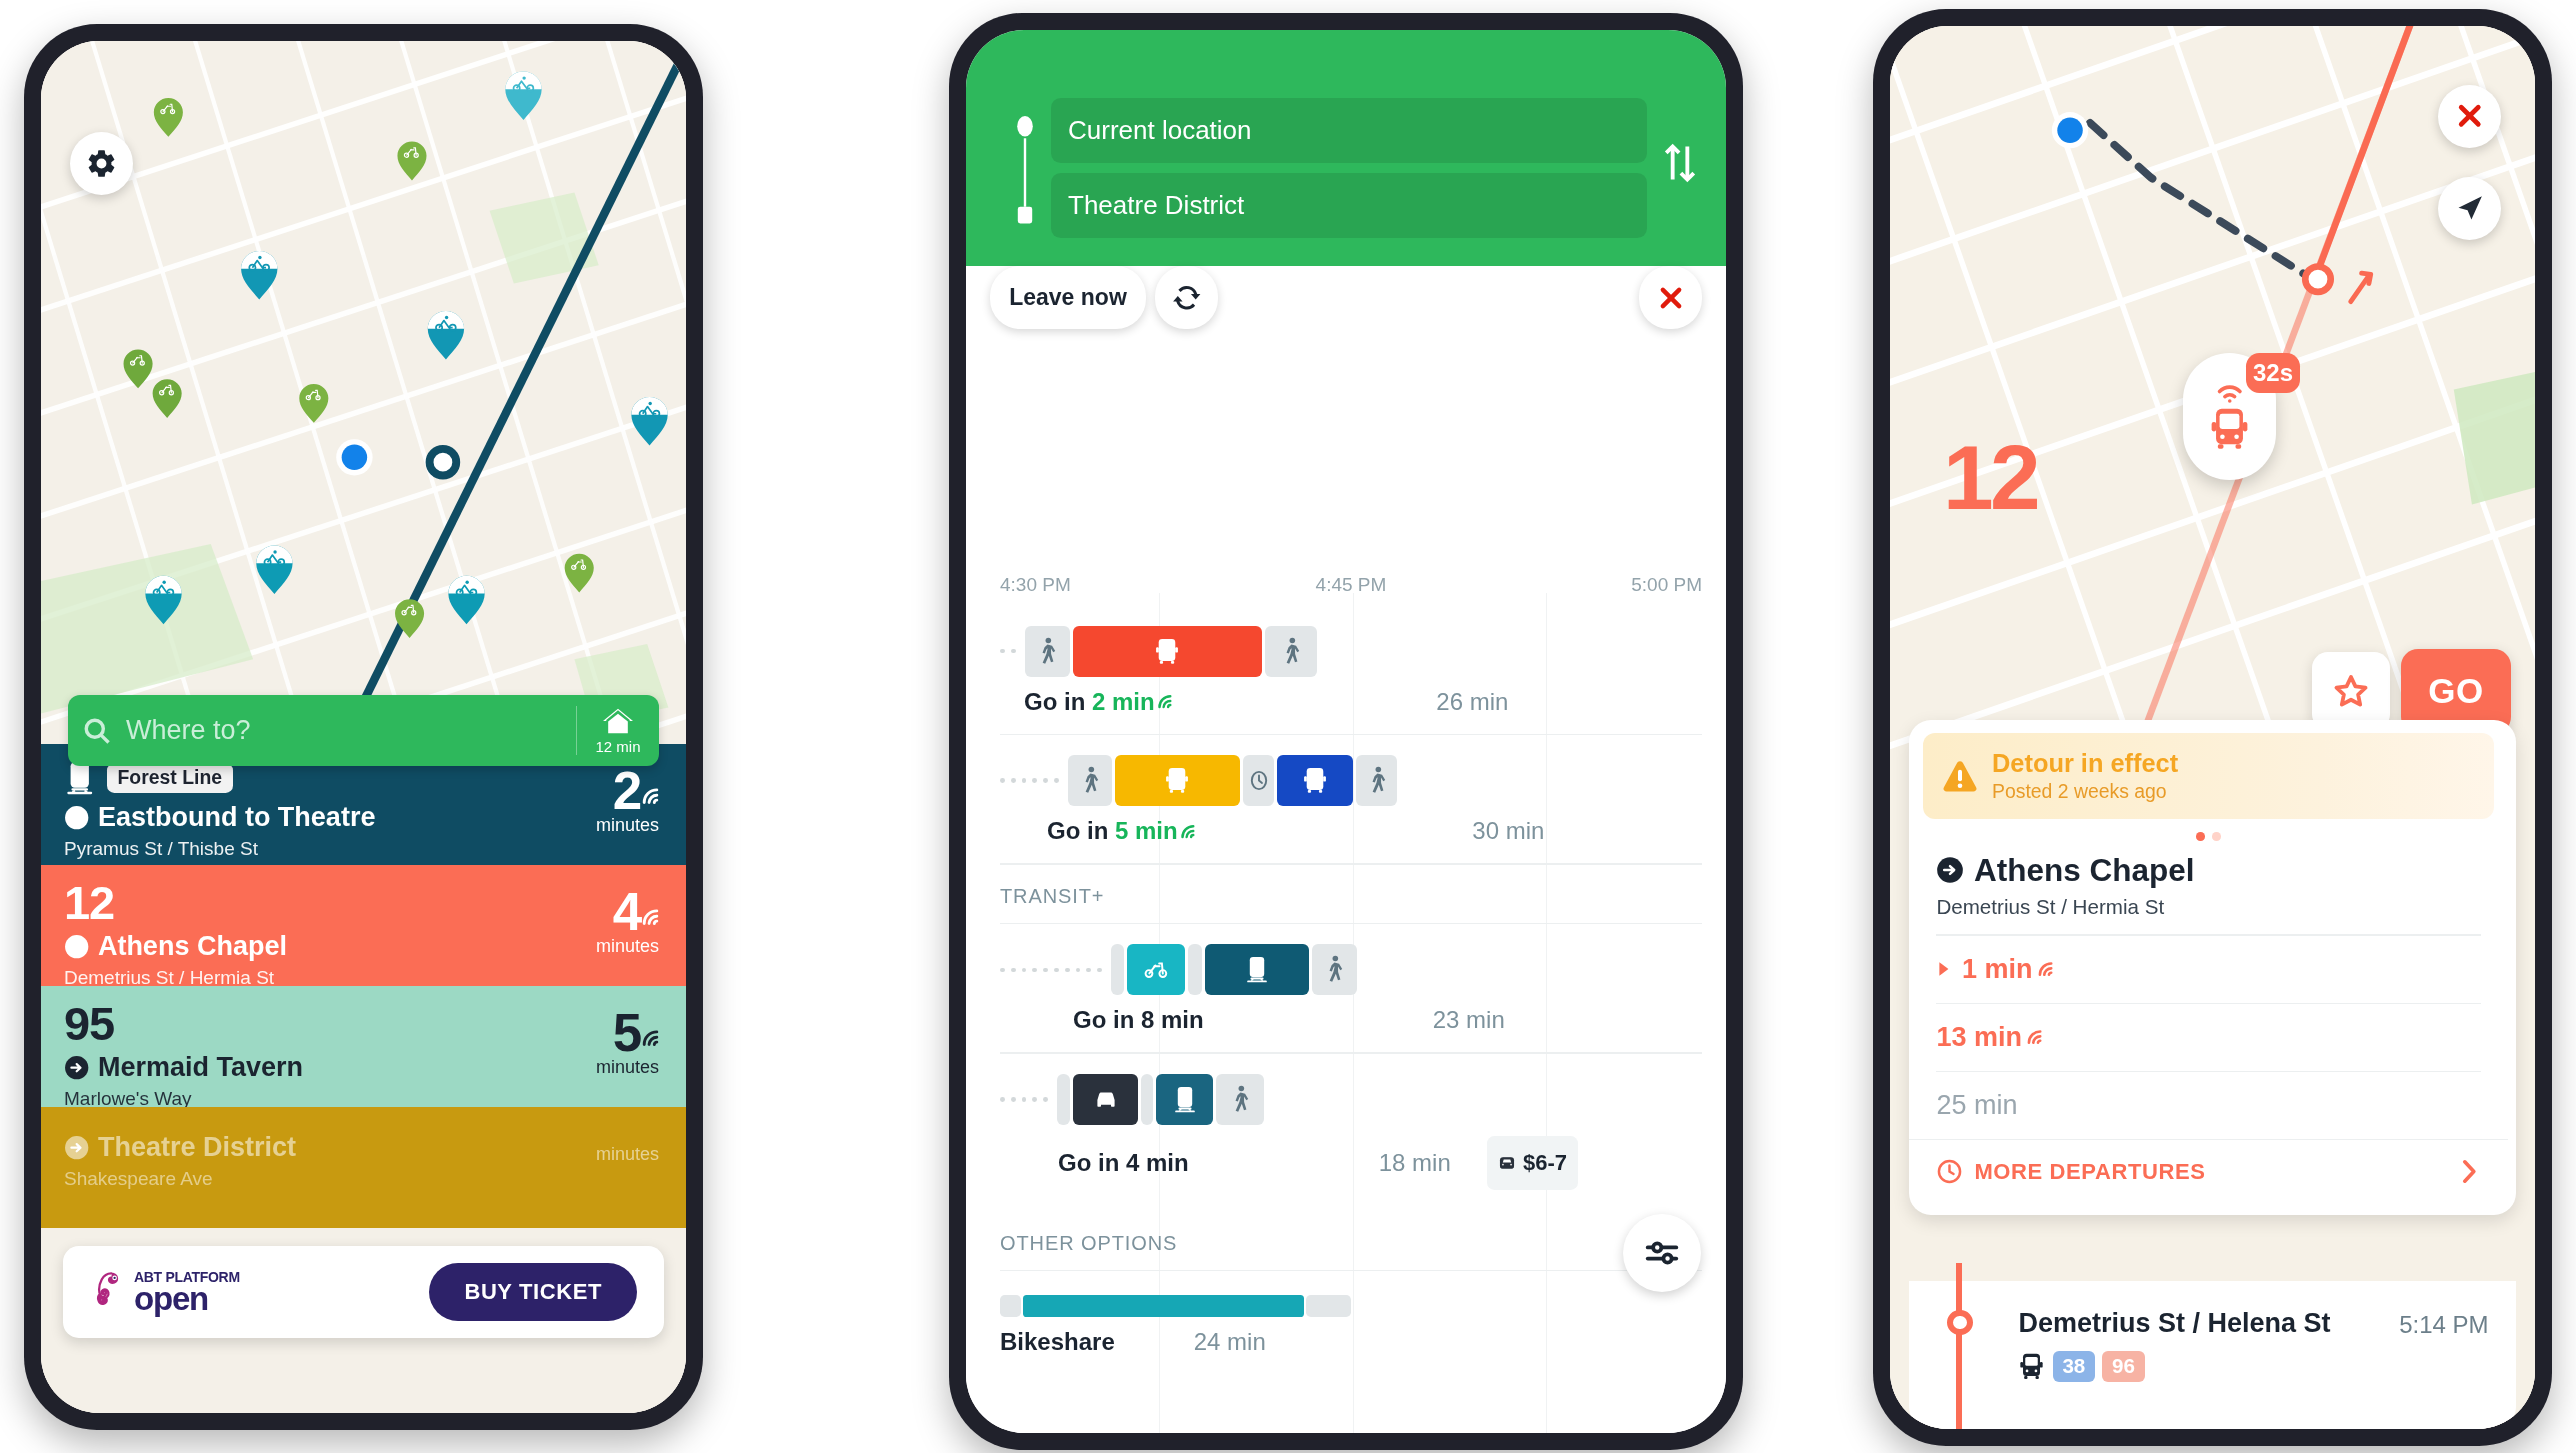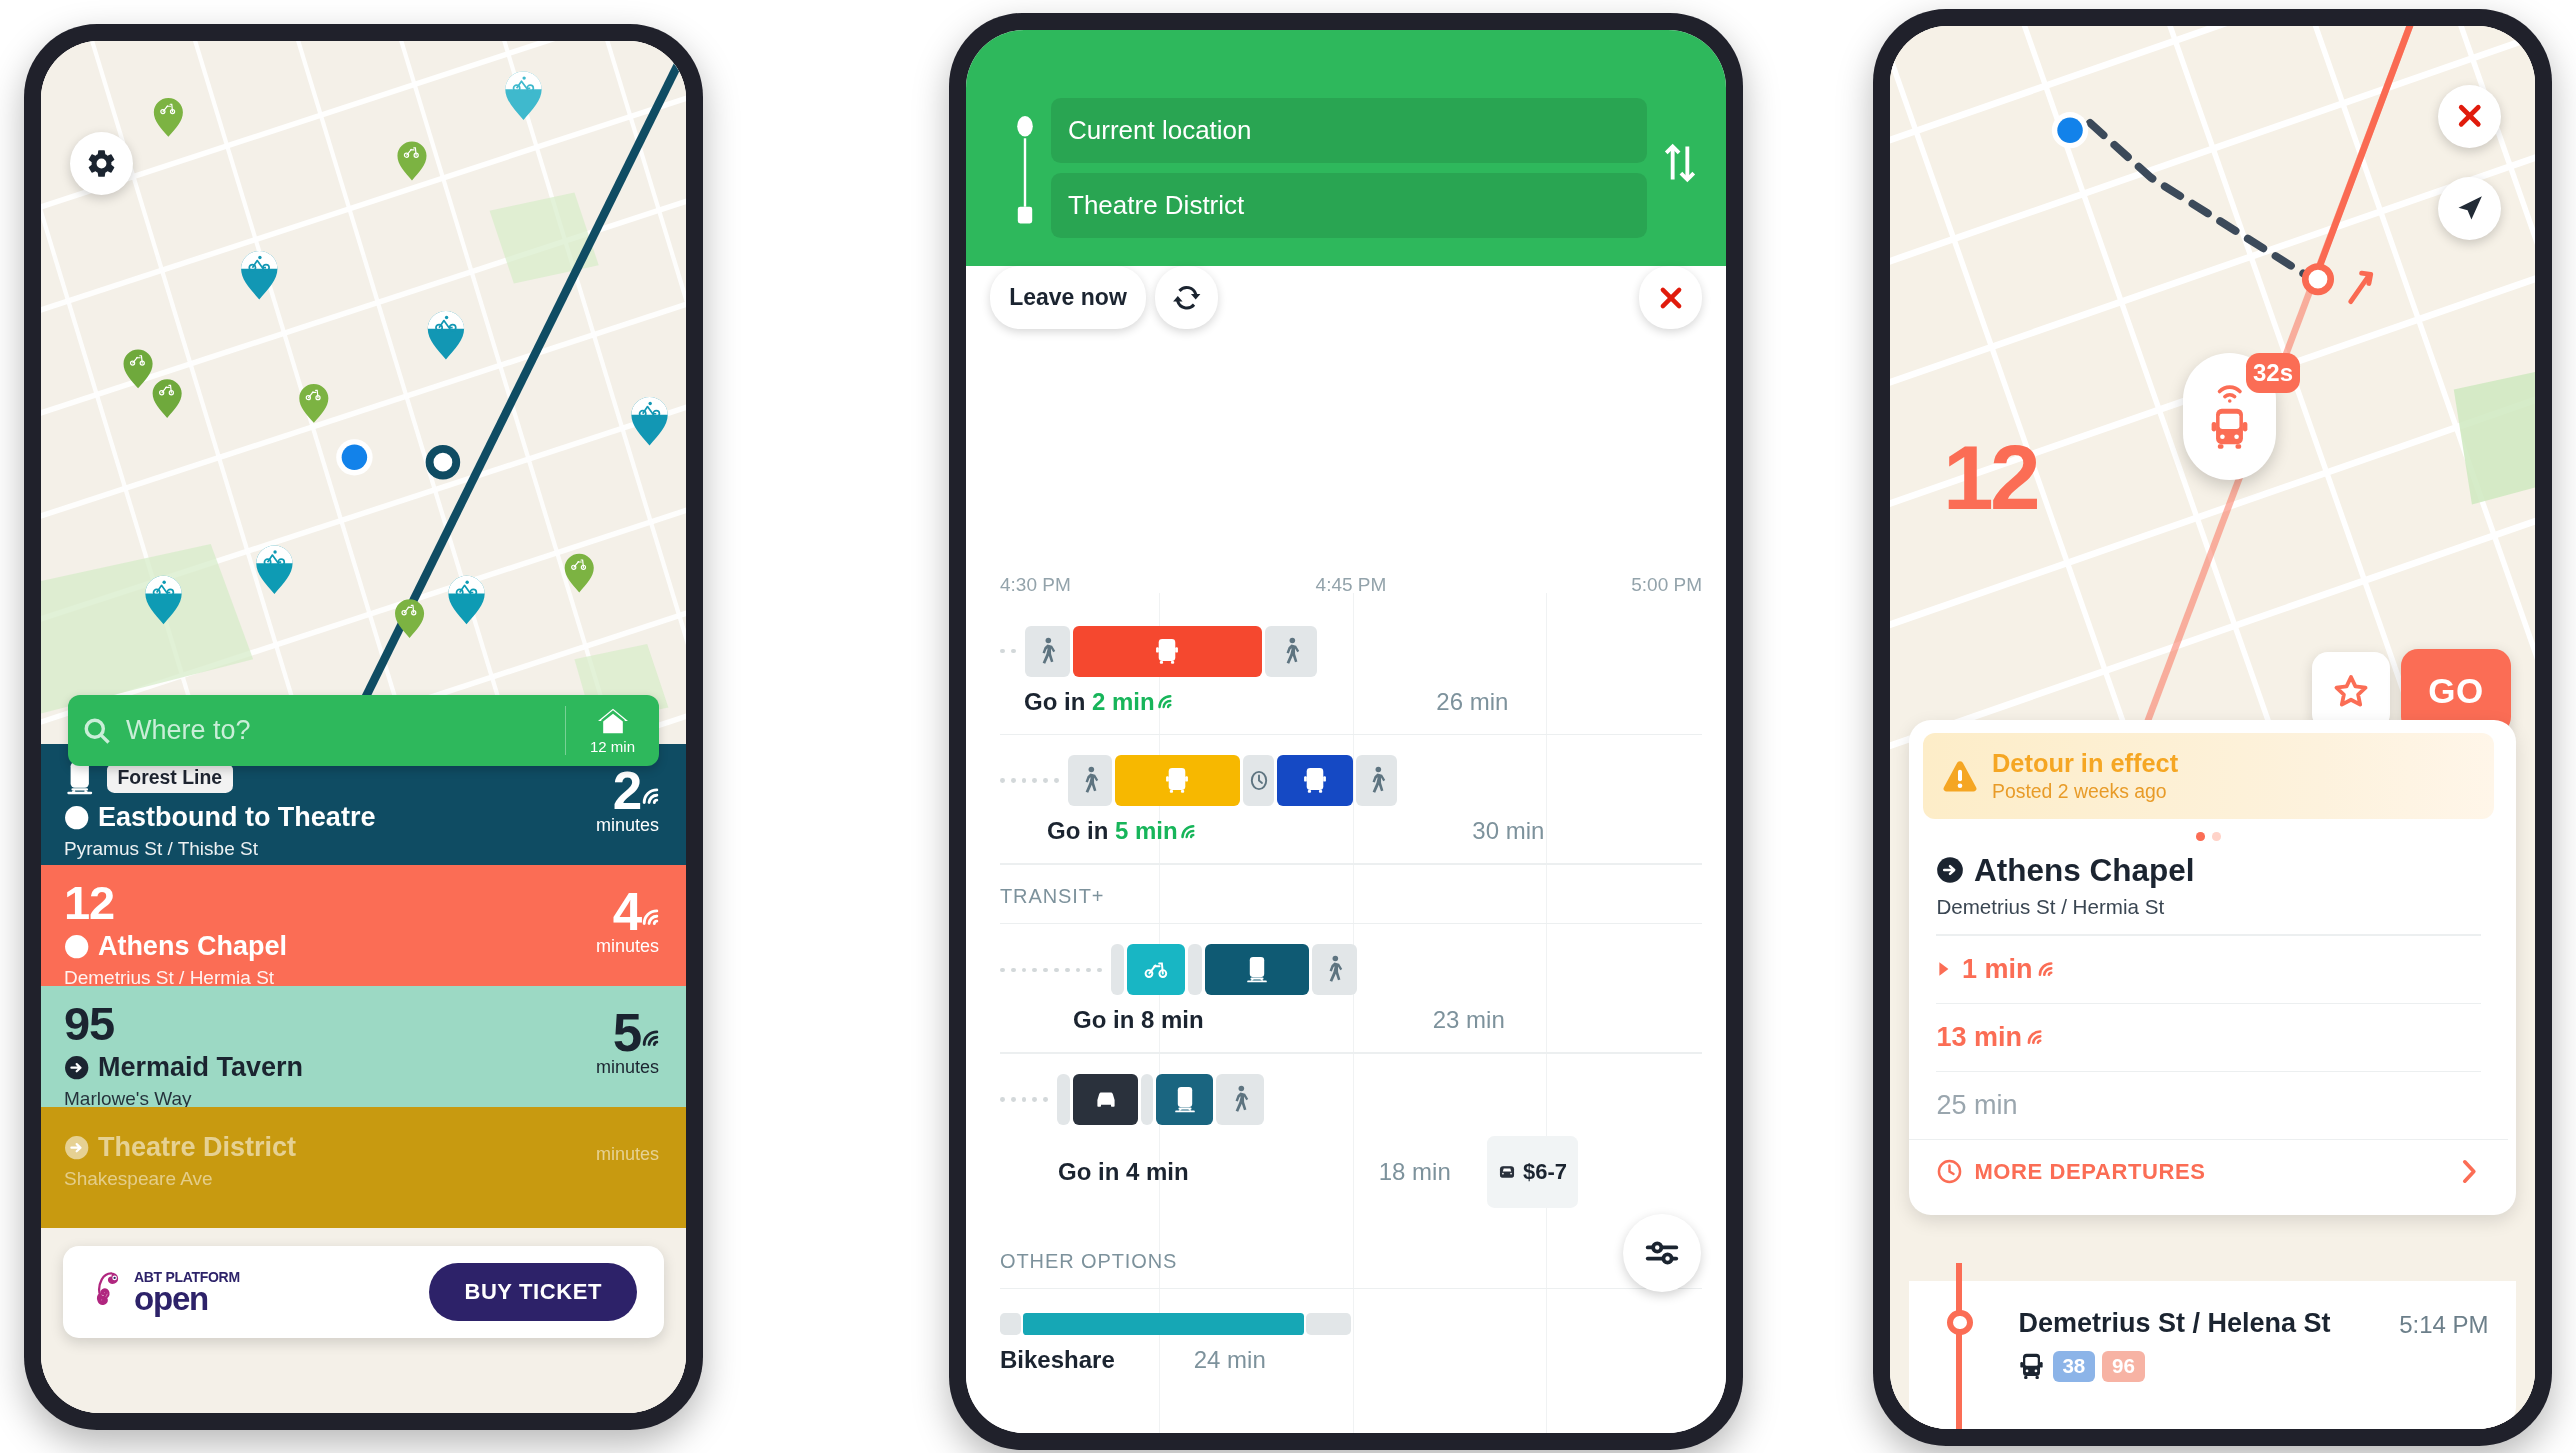--- a/index.html
+++ b/index.html
@@ -47,21 +47,21 @@
   .searchbar {
     position: absolute; left: 27px; right: 27px; top: 654px; height: 71px;
     background: #2eb85c; border-radius: 12px;
     display: flex; align-items: center;
     box-shadow: 0 3.6px 9.7px rgba(0,0,0,.18);
     z-index: 6;
   }
   .searchbar .sicon { width: 58px; display: flex; align-items: center; justify-content: center; }
   .search-placeholder { color: #c9eed8; font-size: 27px; flex: 1; }
   .home-chip {
-    width: 94px; border-left: 1.2px solid rgba(255,255,255,.35);
+    width: 83px; border-left: 1.2px solid rgba(255,255,255,.35);
     display: flex; flex-direction: column; align-items: center; justify-content: center; gap: 2.4px;
     color: #fff;
   }
   .home-chip .lab { font-size: 15px; }
 
   .routes { position: absolute; left: 0; right: 0; top: 703px; bottom: 0; z-index: 5; }
   .route-row { position: relative; padding: 15.8px 23px 18px 23px; }
   .route-row .rline1 { display: flex; align-items: center; gap: 11px; margin-bottom: 6px; }
   .route-num { font-size: 47px; font-weight: 700; line-height: .95; letter-spacing: -1.2px; }
   .badge-pill {
@@ -119,21 +119,21 @@
   .leader { display: flex; gap: 6px; margin-right: 6px; }
   .leader i { width: 4.8px; height: 4.8px; border-radius: 50%; background: #d3d8da; display: block; }
   .seg { border-radius: 6px; display: flex; align-items: center; justify-content: center; }
   .opt-meta { display: flex; align-items: baseline; margin-top: 11px; }
   .opt-go { font-size: 24px; font-weight: 600; color: #1b2430; white-space: nowrap; }
   .opt-go b { color: #17b55a; font-weight: 700; }
   .opt-dur { font-size: 24px; color: #7d929c; }
   .sec-label { font-size: 20px; letter-spacing: 0.9px; color: #7d929c; }
   .hr { height: 1.2px; background: #eceff0; }
   .price-chip {
-    background: #f1f4f5; border-radius: 7.3px; padding: 23px 11px;
+    background: #f1f4f5; border-radius: 7.3px; padding: 14px 11px;
     display: flex; align-items: center; gap: 7.3px;
     font-size: 22px; font-weight: 600; color: #1b2430;
   }
   .bike-bar { display: flex; align-items: center; gap: 2.4px; }
   .bike-bar .cap { width: 20.6px; height: 22px; background: #e2e6e8; border-radius: 4.8px; }
   .bike-bar .fill { height: 22px; background: #16a7b5; border-radius: 3.6px; }
 
   
   .p3-map { position: absolute; inset: 0; background: #f6f1e7; }
   .route-label-12 {

